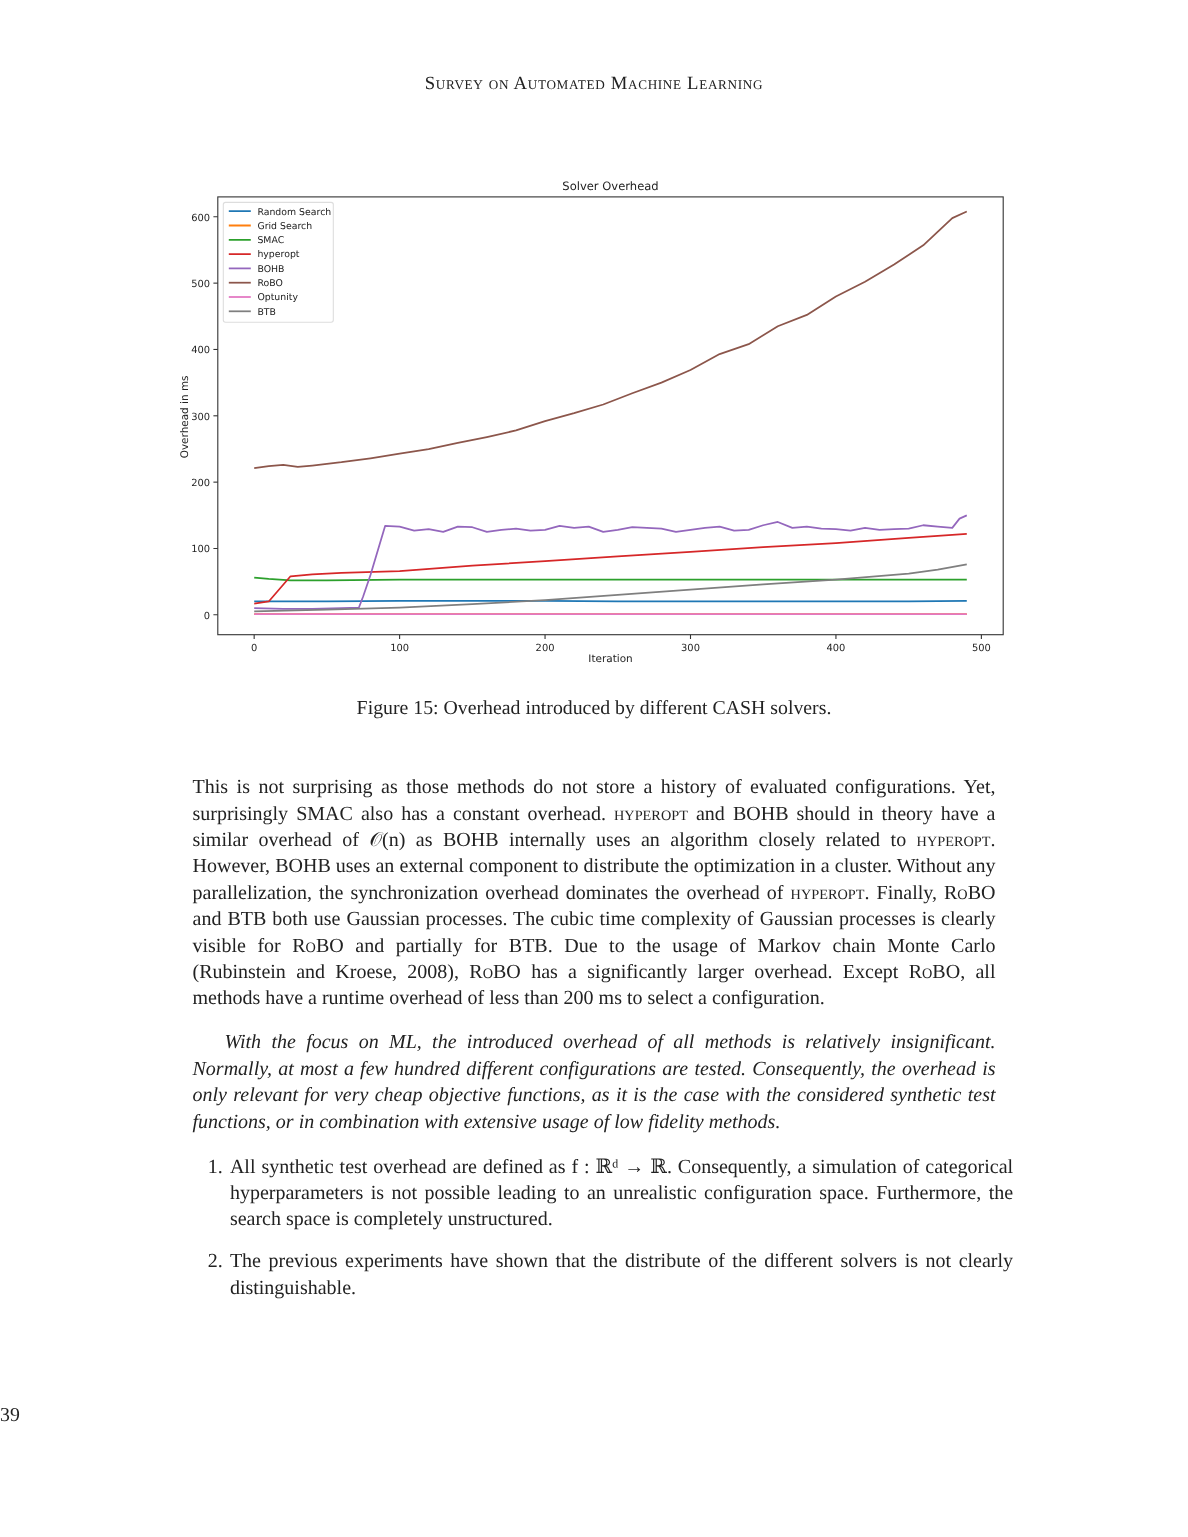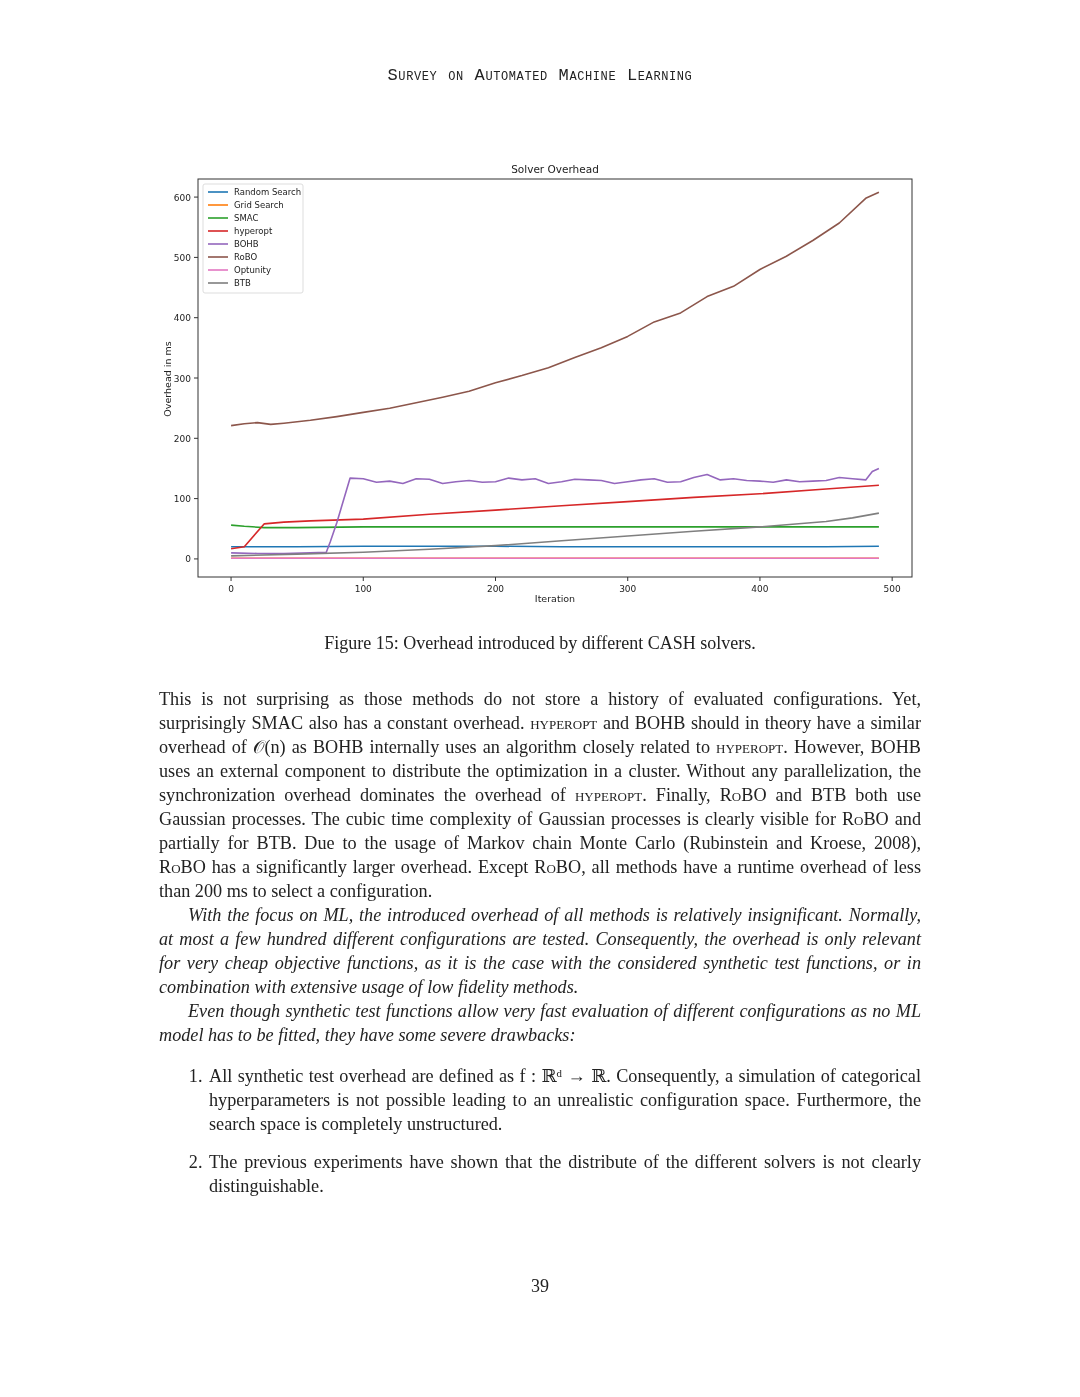--- a/index.html
+++ b/index.html
@@ -1,33 +1,33 @@
 <!DOCTYPE html>
 <html><head>
 <meta charset="utf-8">
 <style>
   html, body { margin: 0; padding: 0; background: #ffffff; }
   body { width: 1080px; height: 1397px; position: relative; overflow: hidden;
          font-family: "DejaVu Serif", "Liberation Serif", serif; color: #1a1a1a; }
   .running-head { position: absolute; top: 66px; left: 0; width: 1080px; text-align: center;
-         font-family: Liberation Mono, monospace; font-size: 17px;
+         font-family: Liberation Serif, serif; font-size: 17px;
          font-variant: small-caps; letter-spacing: 0.6px; color: #222; }
   .figure { position: absolute; left: 150px; top: 155px; width: 780px; height: 460px; text-align: center; }
   .figure svg text { font-family: "DejaVu Sans", "Liberation Sans", sans-serif; fill: #222; }
   .caption { position: absolute; top: 633px; left: 0; width: 1080px; text-align: center;
          font-family: "Liberation Serif", "DejaVu Serif", serif; font-size: 18px; color: #222; }
   .body-text { position: absolute; left: 159px; top: 687px; width: 762px;
          font-family: "Liberation Serif", "DejaVu Serif", serif; font-size: 18.2px;
          line-height: 24px; color: #222; text-align: justify; }
-  .body-text p { margin: 0; }
+  .body-text p { margin: 16px; }
   .body-text p.indent { text-indent: 29px; font-style: italic; }
   .sc { font-variant: small-caps; }
   ol.drawbacks { margin: 17px 0 0 0; padding-left: 48px; }
   ol.drawbacks li { margin-bottom: 14px; padding-left: 2px; }
-  .page-number { position: absolute; top: 1276px; left: 0; width: 1080px; text-align: center;
+  .page-number { position: absolute; top: 1276px; left: 0; width: 1080px; text-align: left;
          font-family: "Liberation Serif", "DejaVu Serif", serif; font-size: 18px; color: #222; }
 </style>
 </head>
 <body>
 
 <div class="running-head">Survey on Automated Machine Learning</div>
 
 <div class="figure">
   <svg id="chart" width="780" height="460" viewBox="0 0 780 460">
     <text id="chart-title" x="405" y="18" font-size="10.5" text-anchor="middle">Solver Overhead</text>
@@ -94,20 +94,19 @@
         <text x="84" y="131" font-size="8.5">BTB</text>
       </g>
   </svg>
 </div>
 
 <div class="caption">Figure 15: Overhead introduced by different CASH solvers.</div>
 
 <div class="body-text">
   <p id="para1"><span>This is not surprising as those methods do not store a history of evaluated configurations. Yet, surprisingly SMAC also has a constant overhead. </span><span class="sc">hyperopt</span><span> and BOHB should in theory have a similar overhead of 𝒪(n) as BOHB internally uses an algorithm closely related to </span><span class="sc">hyperopt</span><span>. However, BOHB uses an external component to distribute the optimization in a cluster. Without any parallelization, the synchronization overhead dominates the overhead of </span><span class="sc">hyperopt</span><span>. Finally, </span><span class="sc">RoBO</span><span> and BTB both use Gaussian processes. The cubic time complexity of Gaussian processes is clearly visible for </span><span class="sc">RoBO</span><span> and partially for BTB. Due to the usage of Markov chain Monte Carlo (Rubinstein and Kroese, 2008), </span><span class="sc">RoBO</span><span> has a significantly larger overhead. Except </span><span class="sc">RoBO</span><span>, all methods have a runtime overhead of less than 200 ms to select a configuration.</span></p>
   <p class="indent">With the focus on ML, the introduced overhead of all methods is relatively insignificant. Normally, at most a few hundred different configurations are tested. Consequently, the overhead is only relevant for very cheap objective functions, as it is the case with the considered synthetic test functions, or in combination with extensive usage of low fidelity methods.</p>
-  <p class="indent">Even though synthetic test functions allow very fast evaluation of different configurations as no ML model has to be fitted, they have some severe drawbacks:</p>
   <ol class="drawbacks">
     <li>All synthetic test overhead are defined as f : ℝᵈ → ℝ. Consequently, a simulation of categorical hyperparameters is not possible leading to an unrealistic configuration space. Furthermore, the search space is completely unstructured.</li>
     <li>The previous experiments have shown that the distribute of the different solvers is not clearly distinguishable.</li>
   </ol>
 </div>
 
 <div class="page-number">39</div>
 
 </body></html>

